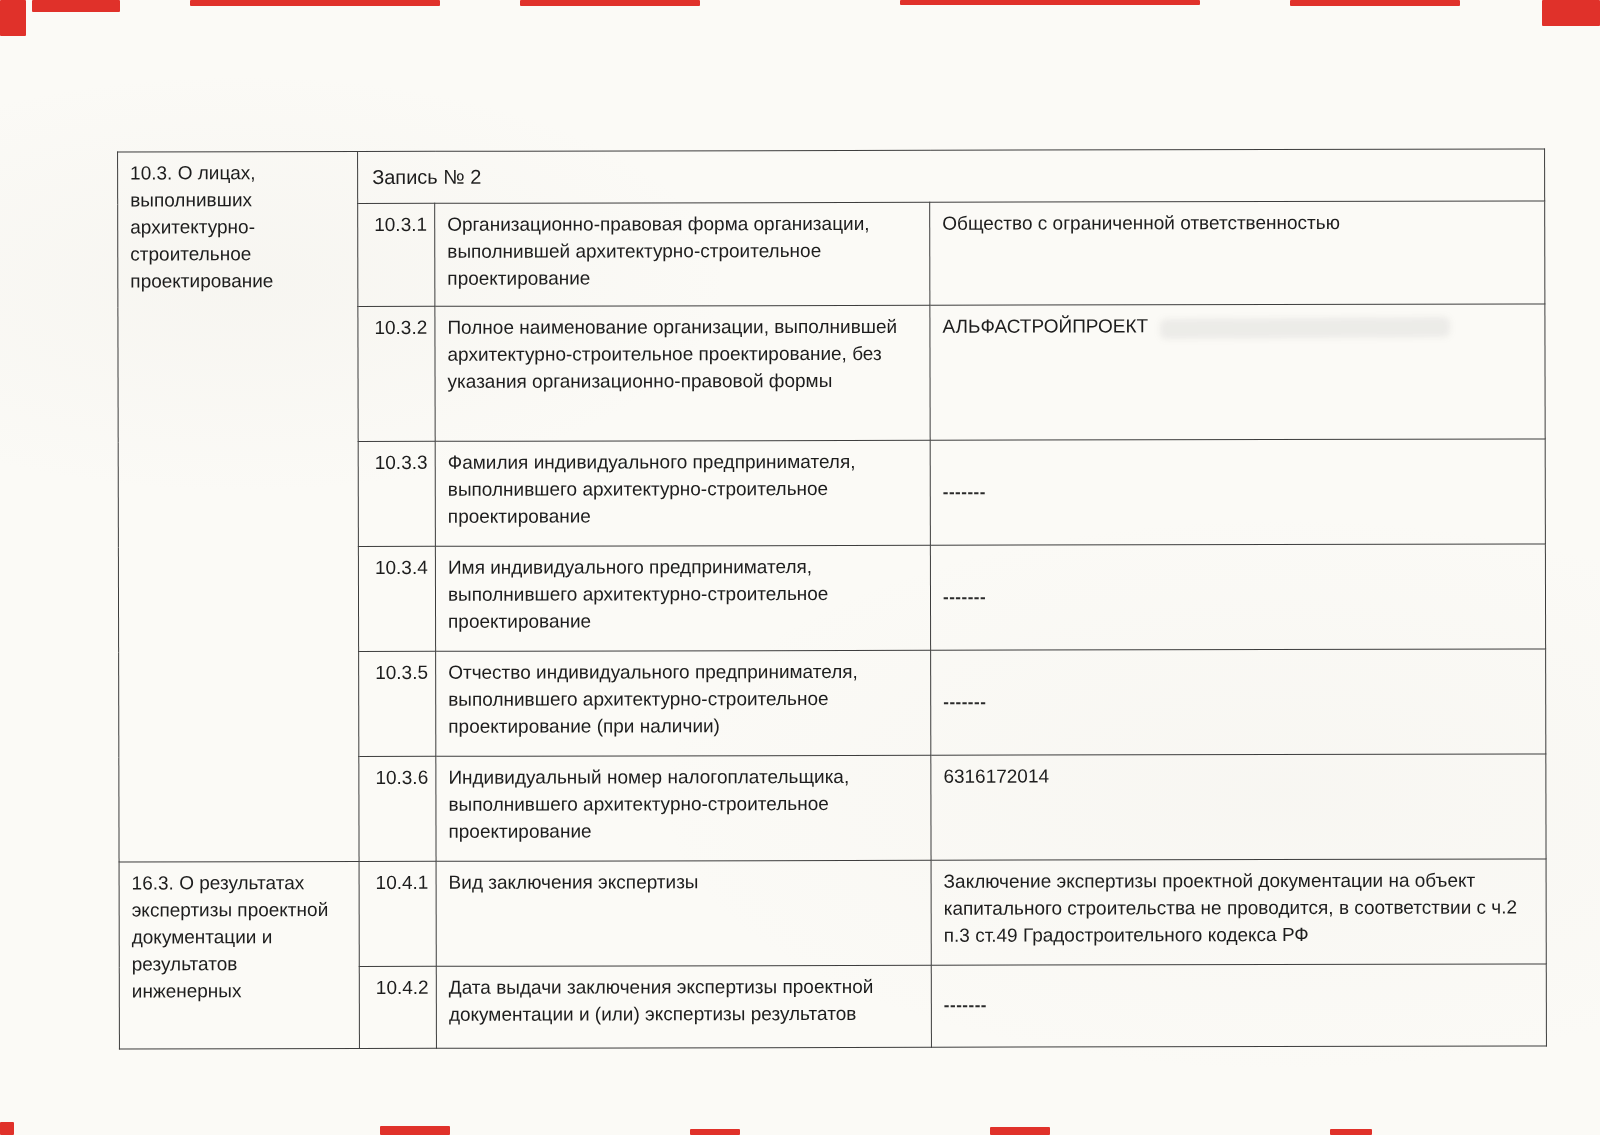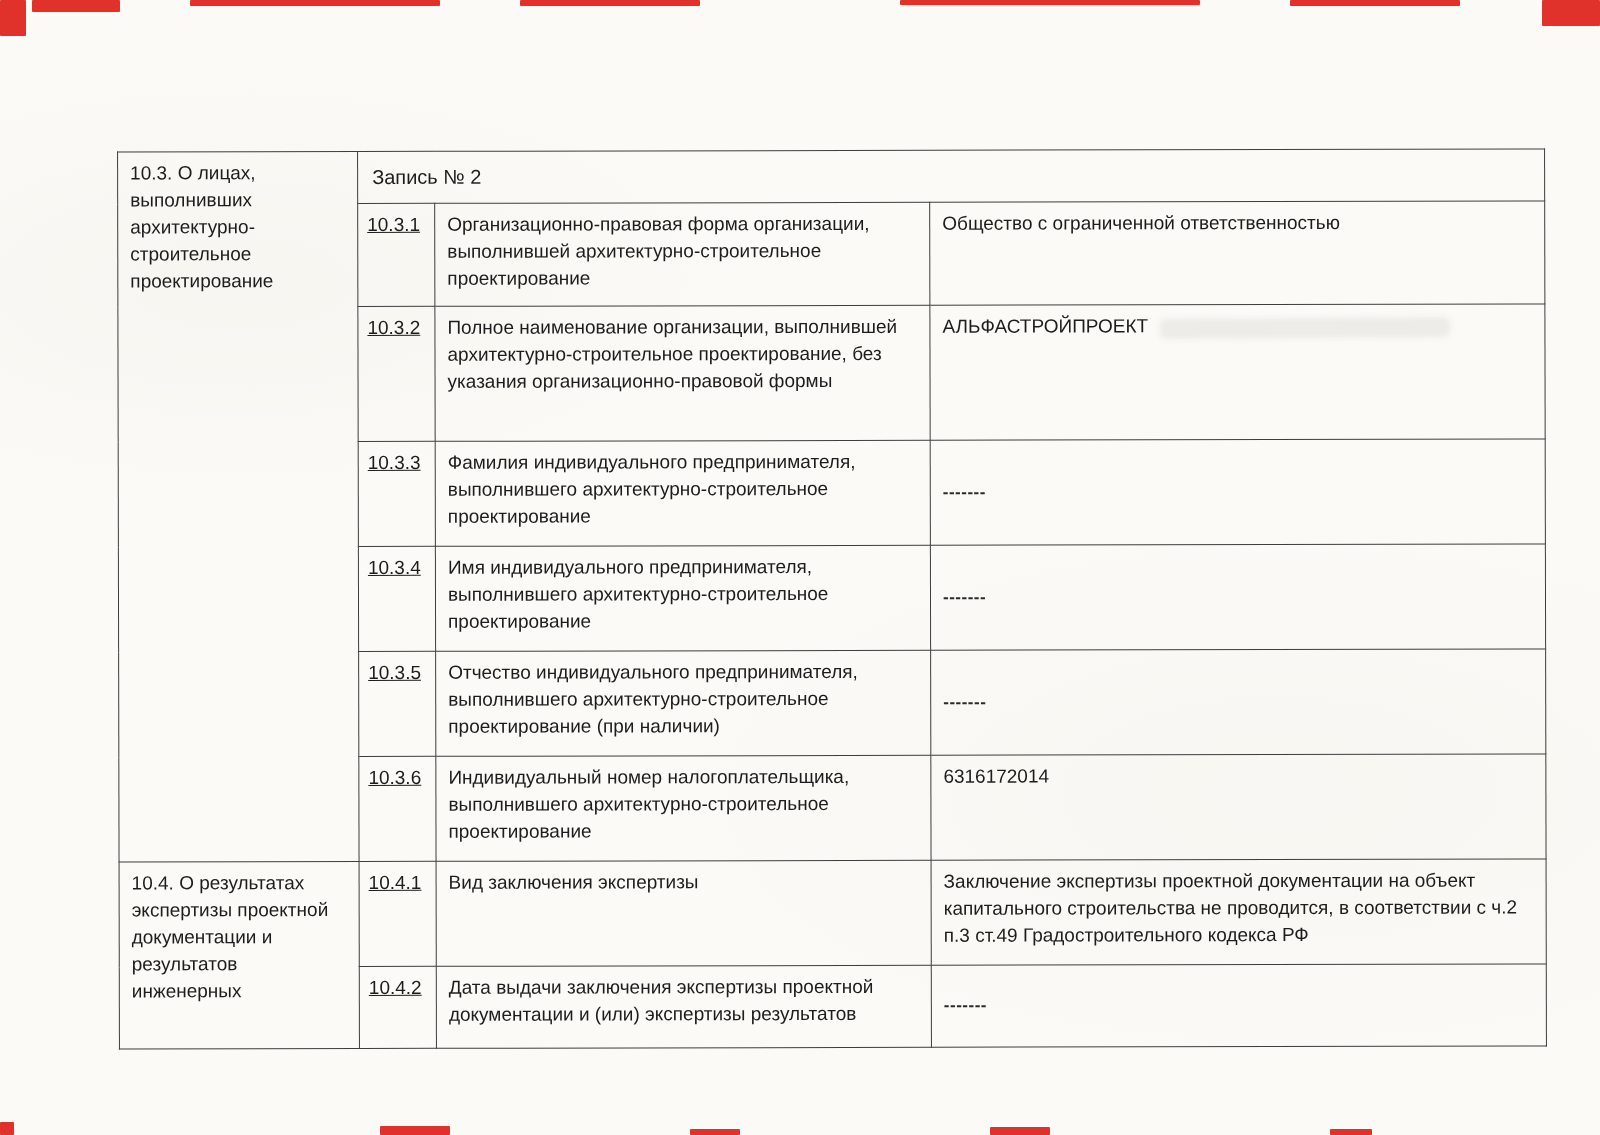--- a/index.html
+++ b/index.html
@@ -45,21 +45,21 @@
   col.c-num     { width: 77px;  }
   col.c-desc    { width: 495px; }
   col.c-value   { width: 615px; }
 
   td.record-header {
     font-size: 20px;
     vertical-align: middle;
     padding-left: 14px;
   }
 
-  td.num { padding-left: 9px; padding-right: 4px; text-decoration: underline; }
+  td.num { padding-left: 16px; padding-right: 4px; }
 
   td.dash {
     vertical-align: middle;
     font-weight: bold;
     font-size: 17px;
     letter-spacing: 0.5px;
     color: #2a2a2a;
   }
 
   
@@ -141,21 +141,21 @@
       <td class="value dash">-------</td>
     </tr>
 
     <tr style="height:105px;">
       <td class="num">10.3.6</td>
       <td class="desc">Индивидуальный номер налогоплательщика, выполнившего архитектурно-строительное проектирование</td>
       <td class="value">6316172014</td>
     </tr>
 
     <tr style="height:105px;">
-      <td rowspan="2">10.4. О результатах экспертизы проектной документации и результатов инженерных</td>
+      <td rowspan="2">16.3. О результатах экспертизы проектной документации и результатов инженерных</td>
       <td class="num">10.4.1</td>
       <td class="desc">Вид заключения экспертизы</td>
       <td class="value">Заключение экспертизы проектной документации на объект капитального строительства не проводится, в соответствии с ч.2 п.3 ст.49 Градостроительного кодекса РФ</td>
     </tr>
 
     <tr style="height:82px;">
       <td class="num">10.4.2</td>
       <td class="desc">Дата выдачи заключения экспертизы проектной документации и (или) экспертизы результатов</td>
       <td class="value dash">-------</td>
     </tr>

